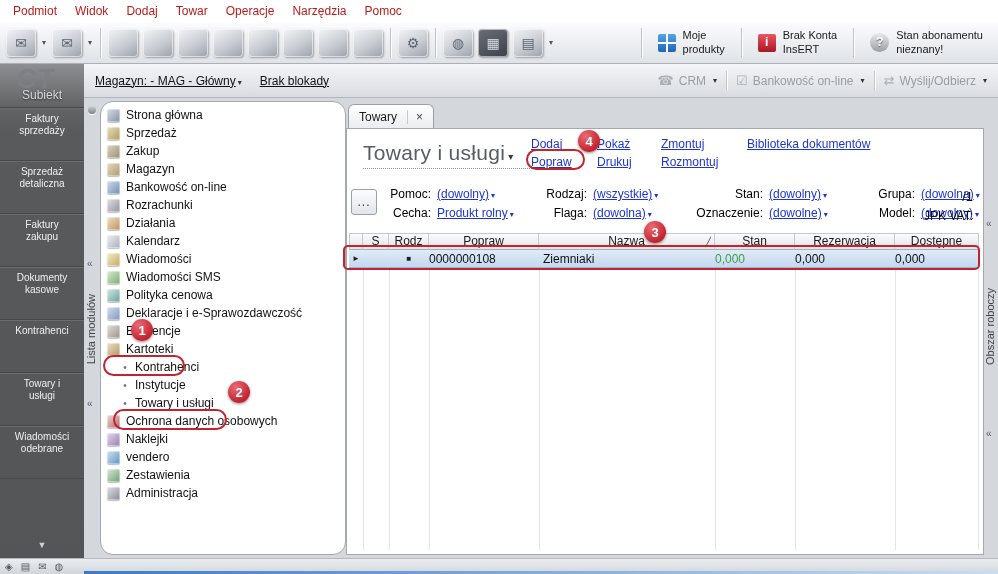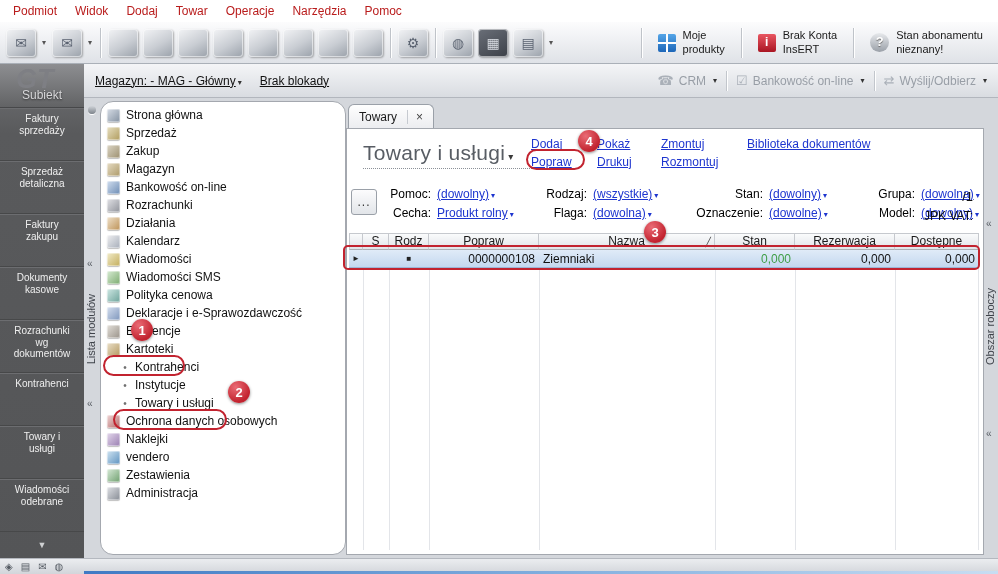--- a/index.html
+++ b/index.html
@@ -80,21 +80,21 @@
 
   
   .table{position:absolute;left:2px;top:104px;right:4px;bottom:4px;}
   .thead{display:flex;height:17px;}
   .th{flex:none;background:linear-gradient(#fafbfc,#e1e4e8);border-top:1px solid #c6c9ce;border-right:1px solid #c6c9ce;border-bottom:1px solid #abafb5;text-align:center;font-size:12px;line-height:15px;color:#1a1a1a;position:relative;cursor:pointer;}
   .th:first-child{border-left:1px solid #c6c9ce;}
   .sort{position:absolute;right:3px;top:1px;font-size:9px;color:#444;}
   .c0{width:14px;} .c1{width:26px;} .c2{width:40px;} .c3{width:110px;} .c4{width:176px;} .c5{width:80px;} .c6{width:100px;} .c7{width:84px;}
   .trow{display:flex;height:18px;background:linear-gradient(#e0ebf8,#c4d8ef);border-bottom:1px solid #9db6d6;cursor:pointer;}
   .td{flex:none;font-size:12px;line-height:18px;overflow:hidden;white-space:nowrap;}
-  .td.num{text-align:right;padding-right:4px;}
+  .td.num{padding-right:4px;}
   .td.txt{text-align:left;padding-left:4px;}
   .td.cen{text-align:center;}
   .td.mark{font-size:8px;text-align:center;color:#222;}
   .td.green{color:#3f9e46;}
   .gridlines{position:absolute;left:0;right:0;top:35px;bottom:0;background:#fff;}
   .vl{position:absolute;top:0;bottom:0;width:1px;background:#e3e5e9;}
 
   
   .statusbar{position:absolute;left:0;bottom:0;width:100%;height:16px;background:linear-gradient(#ebedf0,#d2d5da);border-top:1px solid #b4b8bf;display:flex;align-items:center;gap:8px;padding:0 5px;}
   .st-ico{font-size:10px;color:#565c64;cursor:pointer;}
@@ -206,21 +206,20 @@
 
   <div class="sidebar">
     <div class="logo">
       <span class="logo-ghost">GT</span>
       <span class="logo-name">Subiekt</span>
     </div>
     <div class="sitem"><span class="sicon"></span><span>Faktury sprzedaży</span></div>
     <div class="sitem"><span class="sicon"></span><span>Sprzedaż detaliczna</span></div>
     <div class="sitem"><span class="sicon"></span><span>Faktury zakupu</span></div>
     <div class="sitem"><span class="sicon"></span><span>Dokumenty kasowe</span></div>
-    <div class="sitem"><span class="sicon"></span><span>Rozrachunki wg dokumentów</span></div>
     <div class="sitem"><span class="sicon"></span><span>Kontrahenci</span></div>
     <div class="sitem"><span class="sicon"></span><span>Towary i usługi</span></div>
     <div class="sitem"><span class="sicon"></span><span>Wiadomości odebrane</span></div>
     <div class="side-down">▼</div>
   </div>
 
   <div class="workspace">
 
     <div class="vstrip left">
       <span class="pin-ico"></span>

